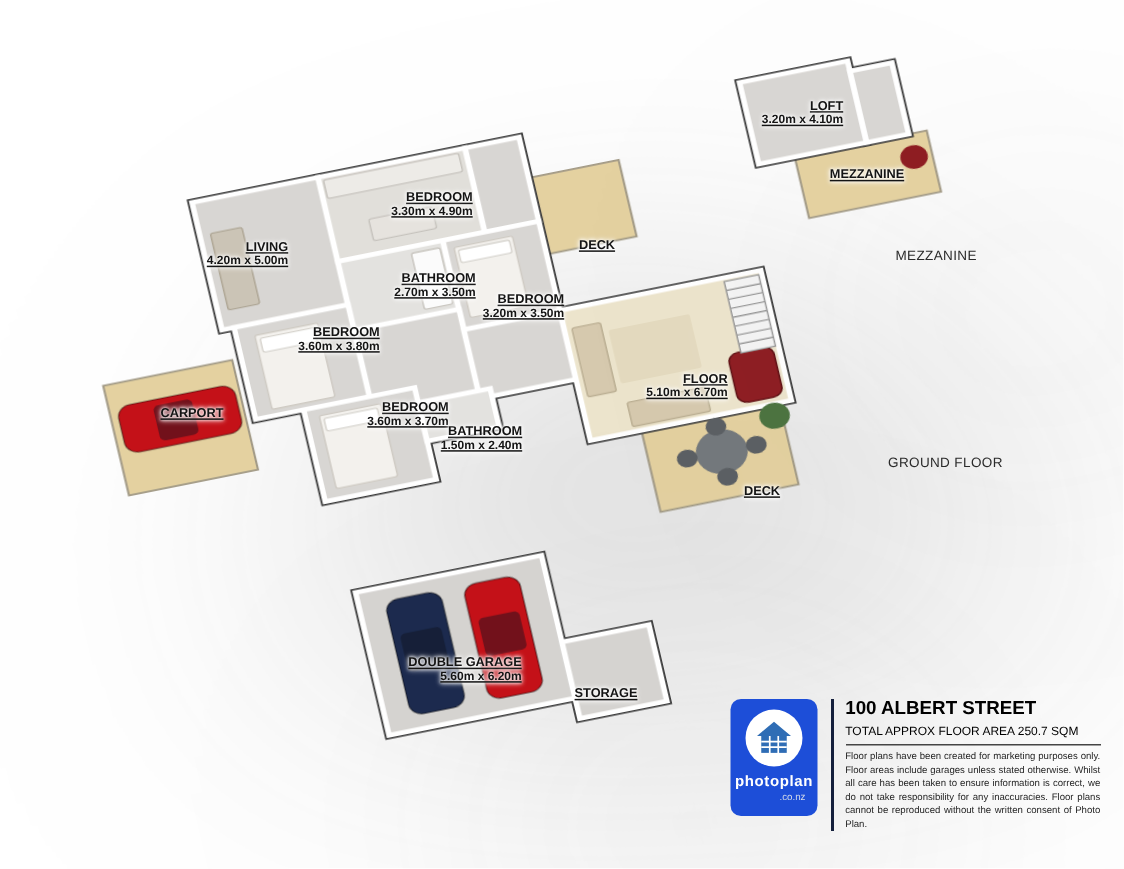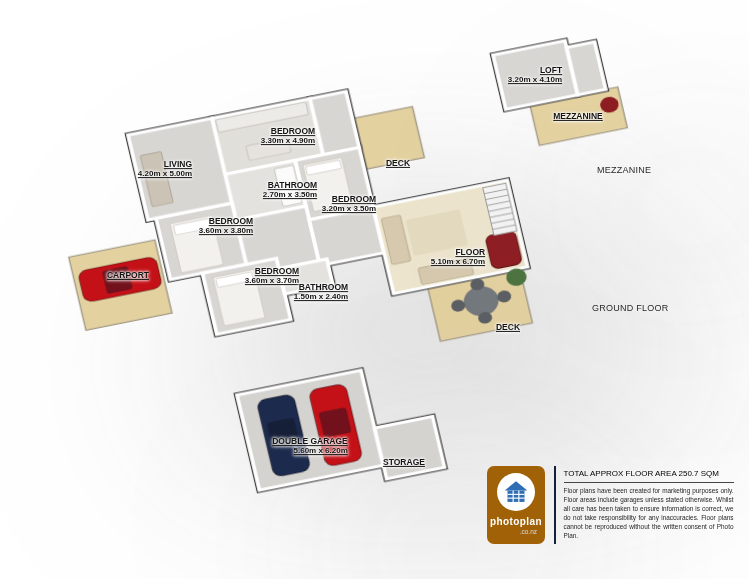--- a/index.html
+++ b/index.html
@@ -7,21 +7,21 @@
           font-family:"Liberation Sans",sans-serif;}
   #plan-svg{position:absolute;left:0;top:0;}
   .structure{filter:drop-shadow(5px 8px 6px rgba(80,80,80,0.28));}
   #labels{position:absolute;left:0;top:0;width:100%;height:100%;pointer-events:none;}
   .room-label{position:absolute;transform:translate(-50%,-50%);text-align:right;
               font-weight:bold;font-size:8.5px;line-height:1.2;color:#141414;white-space:nowrap;
               text-shadow:0 0 2px #fff,0 0 3px #fff,0 0 4px #fff;text-decoration:underline;}
   .room-label .dims{font-size:8px;}
   .area-label{position:absolute;font-size:9px;color:#2a2a2a;letter-spacing:0.25px;white-space:nowrap;}
   .infobox{position:absolute;left:487px;top:466px;display:flex;align-items:stretch;}
-  .logo-badge{width:58px;height:78px;background:#a16207;border-radius:7px;display:flex;
+  .logo-badge{width:58px;height:78px;background:#1d4ed8;border-radius:7px;display:flex;
               flex-direction:column;align-items:center;padding-top:7px;box-sizing:border-box;}
   .logo-circle{width:38px;height:38px;background:#fff;border-radius:50%;display:flex;
                align-items:center;justify-content:center;}
   .logo-brand{margin-top:5px;font-size:10px;font-weight:bold;color:#fff;letter-spacing:0.4px;}
   .logo-domain{font-size:6.5px;color:#d4dbe8;align-self:flex-end;margin-right:8px;margin-top:1px;}
   .info-sep{width:1.5px;background:#141f3c;margin:0 8px 0 9px;}
   .info-text{width:170px;}
   .address{font-size:12.5px;font-weight:bold;color:#000;line-height:1.1;}
   .total{font-size:8px;font-weight:normal;color:#000;margin-top:3px;}
   .rule{height:1px;background:#454545;margin:4px 0 3px;}
@@ -187,19 +187,20 @@
           <line x1="21" y1="16.5" x2="21" y2="28.5" stroke="#ffffff" stroke-width="1.2"></line>
           <line x1="9" y1="20.5" x2="27" y2="20.5" stroke="#ffffff" stroke-width="1.2"></line>
           <line x1="9" y1="24.5" x2="27" y2="24.5" stroke="#ffffff" stroke-width="1.2"></line>
         </svg>
       </div>
       <div class="logo-brand">photoplan</div>
       <div class="logo-domain">.co.nz</div>
     </div>
     <div class="info-sep"></div>
     <div class="info-text">
+      <div class="address">100 ALBERT STREET</div>
       <div class="total">TOTAL APPROX FLOOR AREA 250.7 SQM</div>
       <div class="rule"></div>
       <div class="disclaimer">Floor plans have been created for marketing purposes only. Floor areas include garages unless stated otherwise. Whilst all care has been taken to ensure information is correct, we do not take responsibility for any inaccuracies. Floor plans cannot be reproduced without the written consent of Photo Plan.</div>
     </div>
   </div>
 
 </div>
 
 </body></html>

